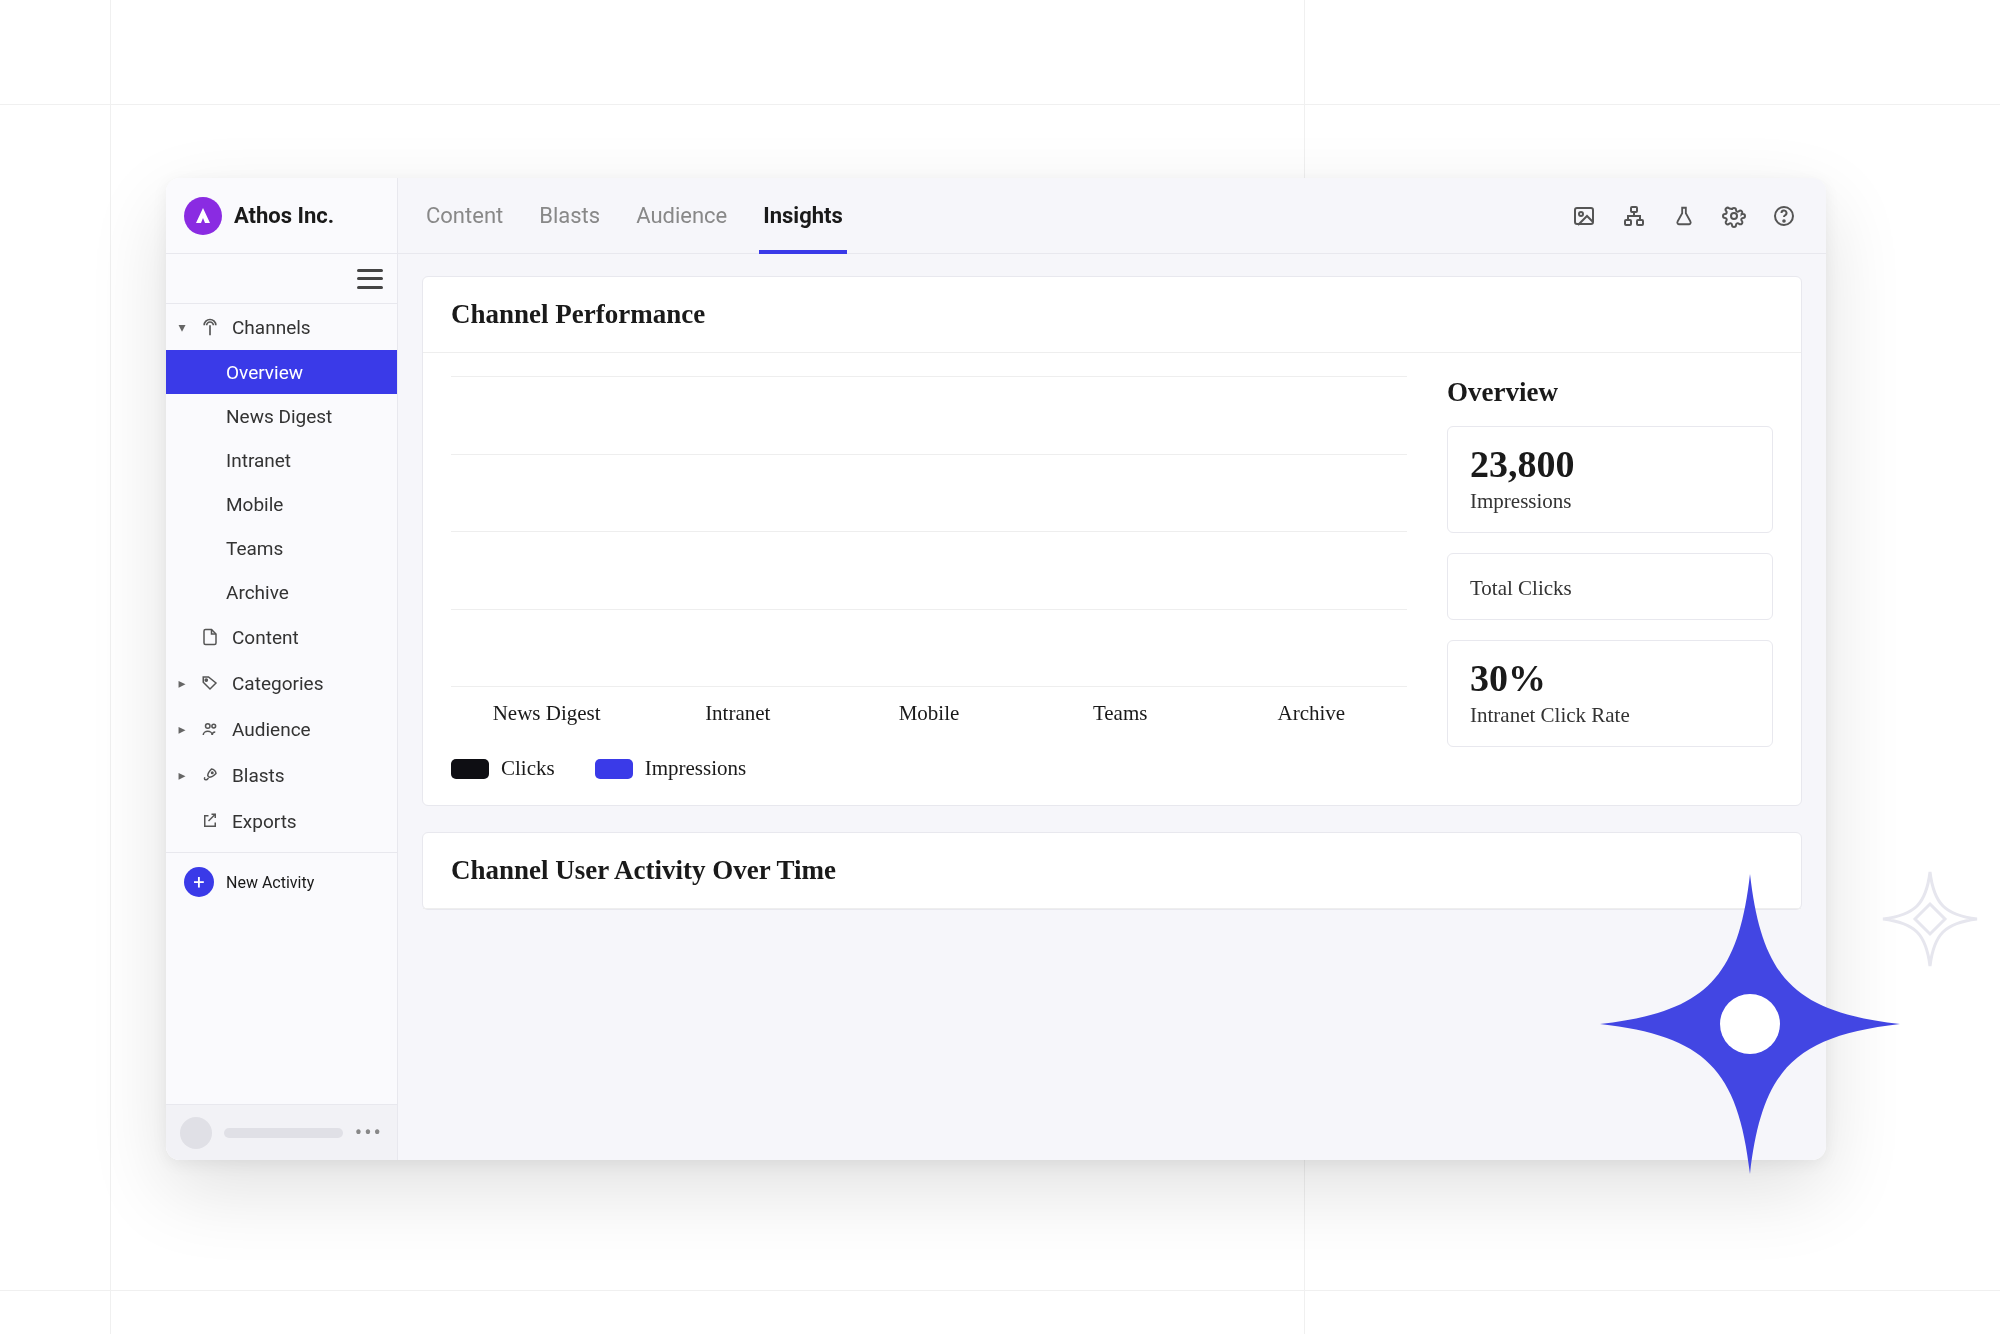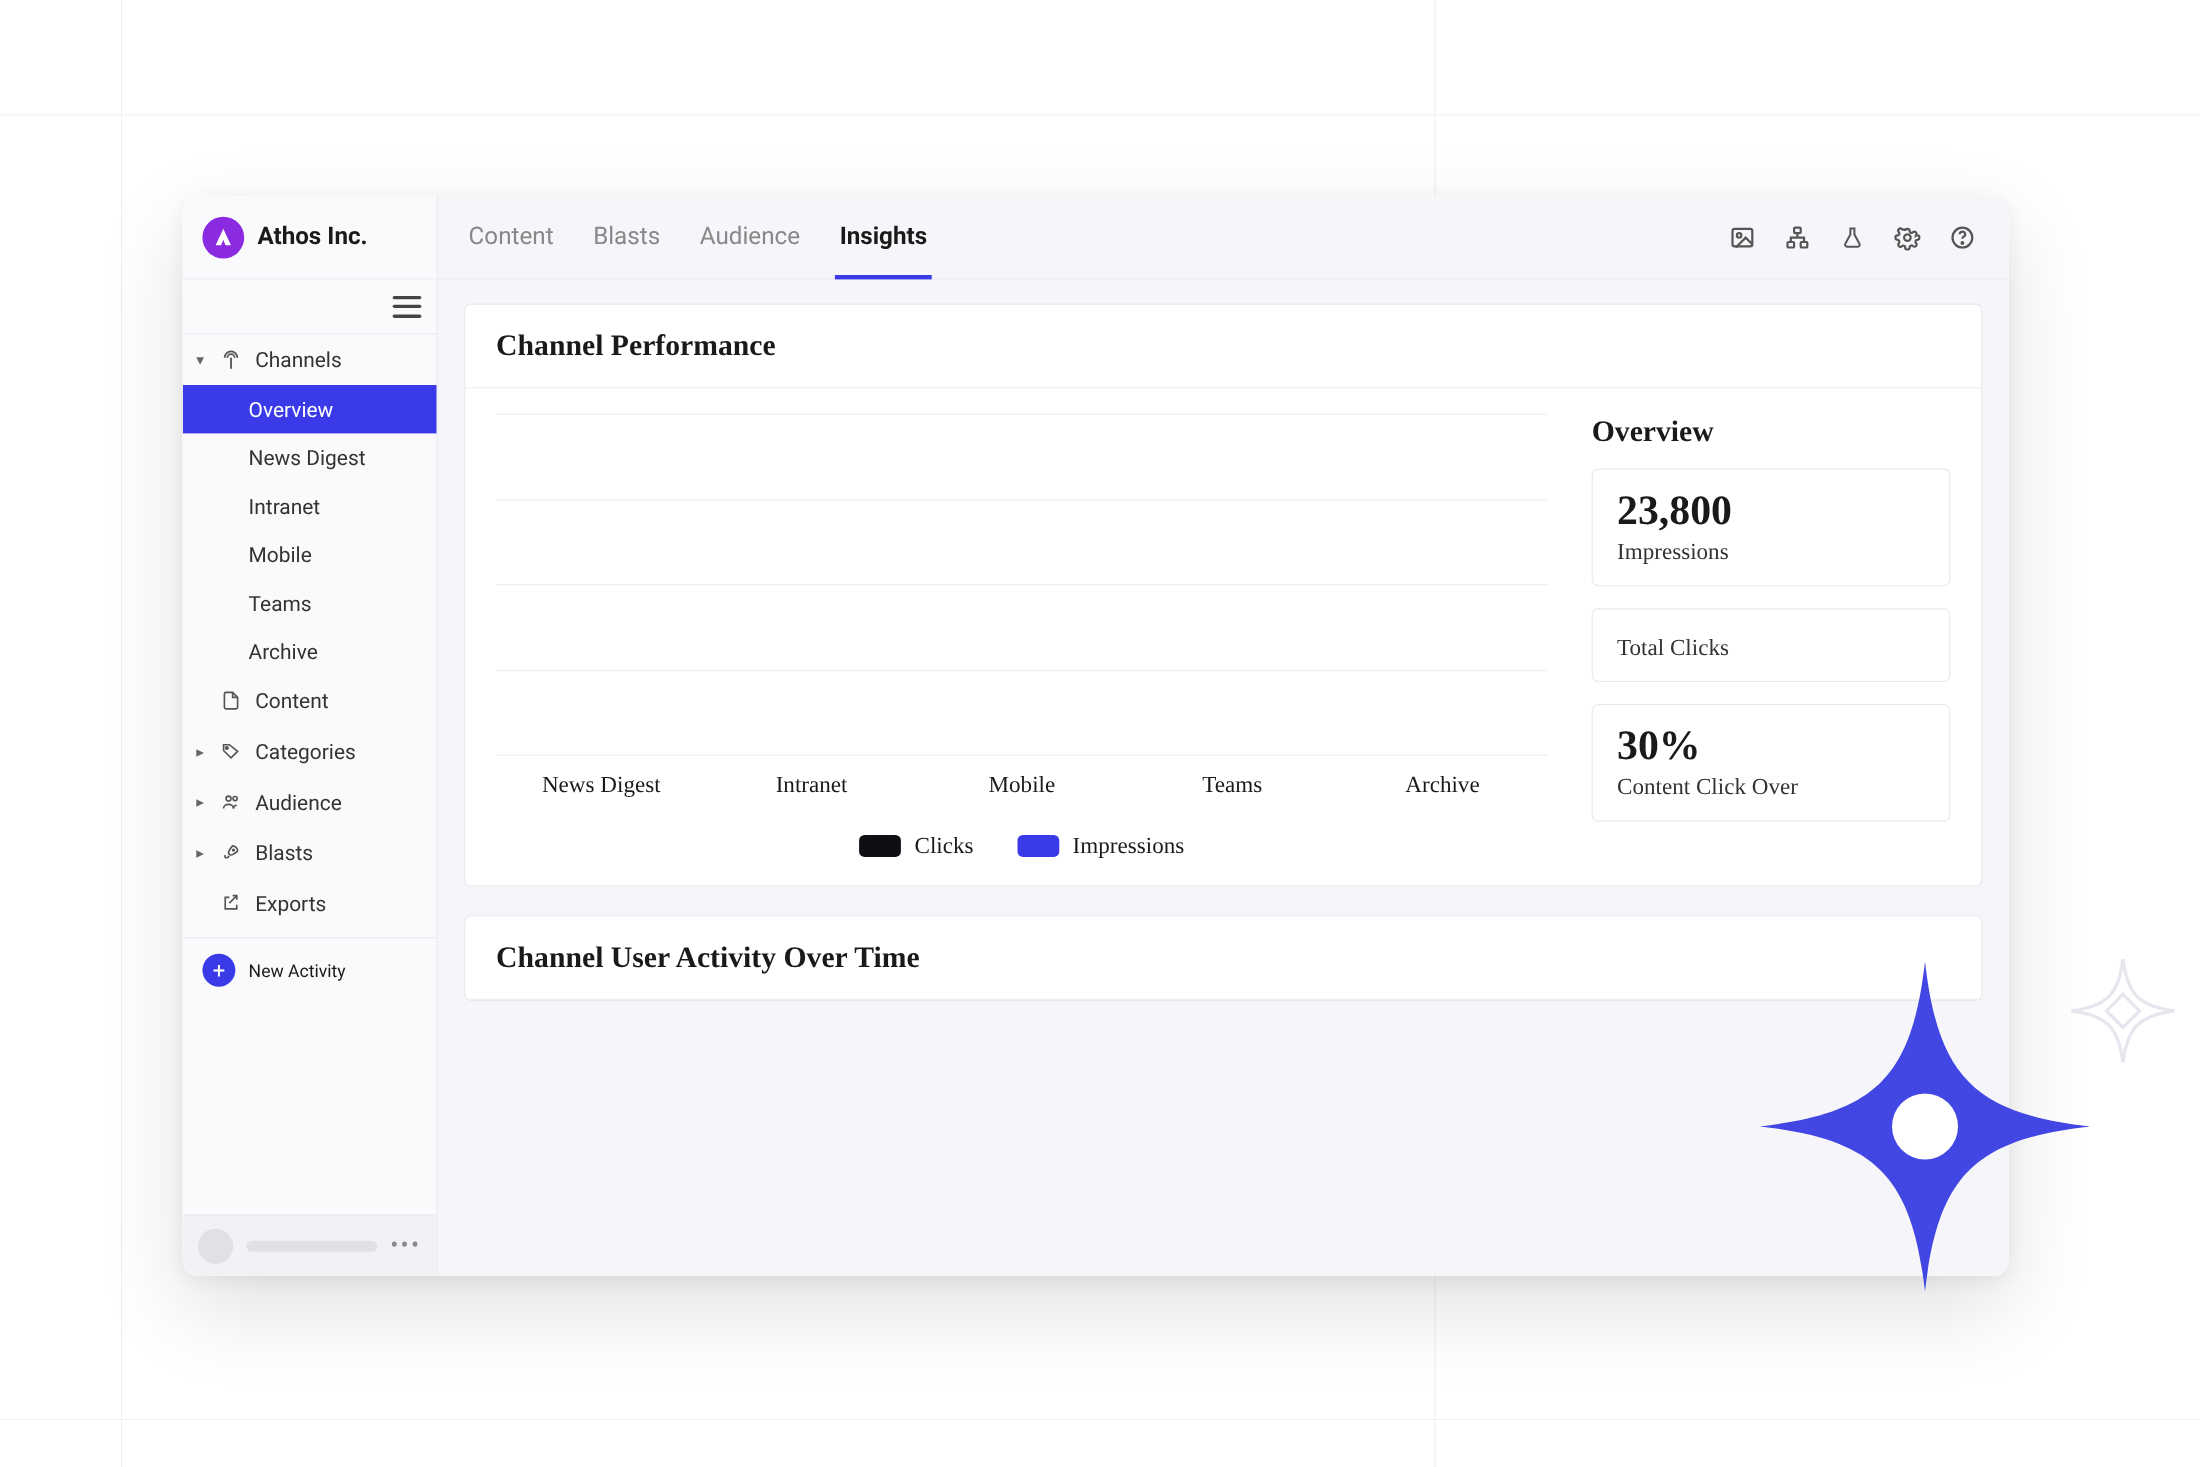--- a/index.html
+++ b/index.html
@@ -210,21 +210,21 @@
 .bar.clicks { background:#0e0e13; }
 .bar.impr   { background:#3a3ae8; }
 
 .bar-labels {
   display:flex; justify-content: space-around; margin-top: 14px;
   font-size: 21px;
 }
 .bar-labels span { width:160px; text-align:center;}
 
 .legend {
-  display:flex; justify-content:center; gap: 40px; margin-top: 30px;
+  display:flex; gap: 40px; margin-top: 30px;
   font-size: 21px;
 }
 .legend .key { display:flex; align-items:center; gap:12px;}
 .swatch { width:38px; height:20px; border-radius:5px;}
 .swatch.clicks { background:#0e0e13;}
 .swatch.impr   { background:#3a3ae8;}
 
 .stats-col { width: 326px; }
 .stats-col h3 { font-size: 27px; font-weight:800; margin-bottom: 18px;}
 .stat-card {
@@ -479,21 +479,21 @@
             <h3>Overview</h3>
             <div class="stat-card">
               <div class="stat-value">23,800</div>
               <div class="stat-label">Impressions</div>
             </div>
             <div class="stat-card">
               <div class="stat-label">Total Clicks</div>
             </div>
             <div class="stat-card">
               <div class="stat-value">30%</div>
-              <div class="stat-label">Content Click Over</div>
+              <div class="stat-label">Intranet Click Rate</div>
             </div>
           </div>
         </div>
       </div>
 
       <div class="card">
         <div class="card-header">
           <span>Channel User Activity Over Time</span>
         </div>
       </div>

